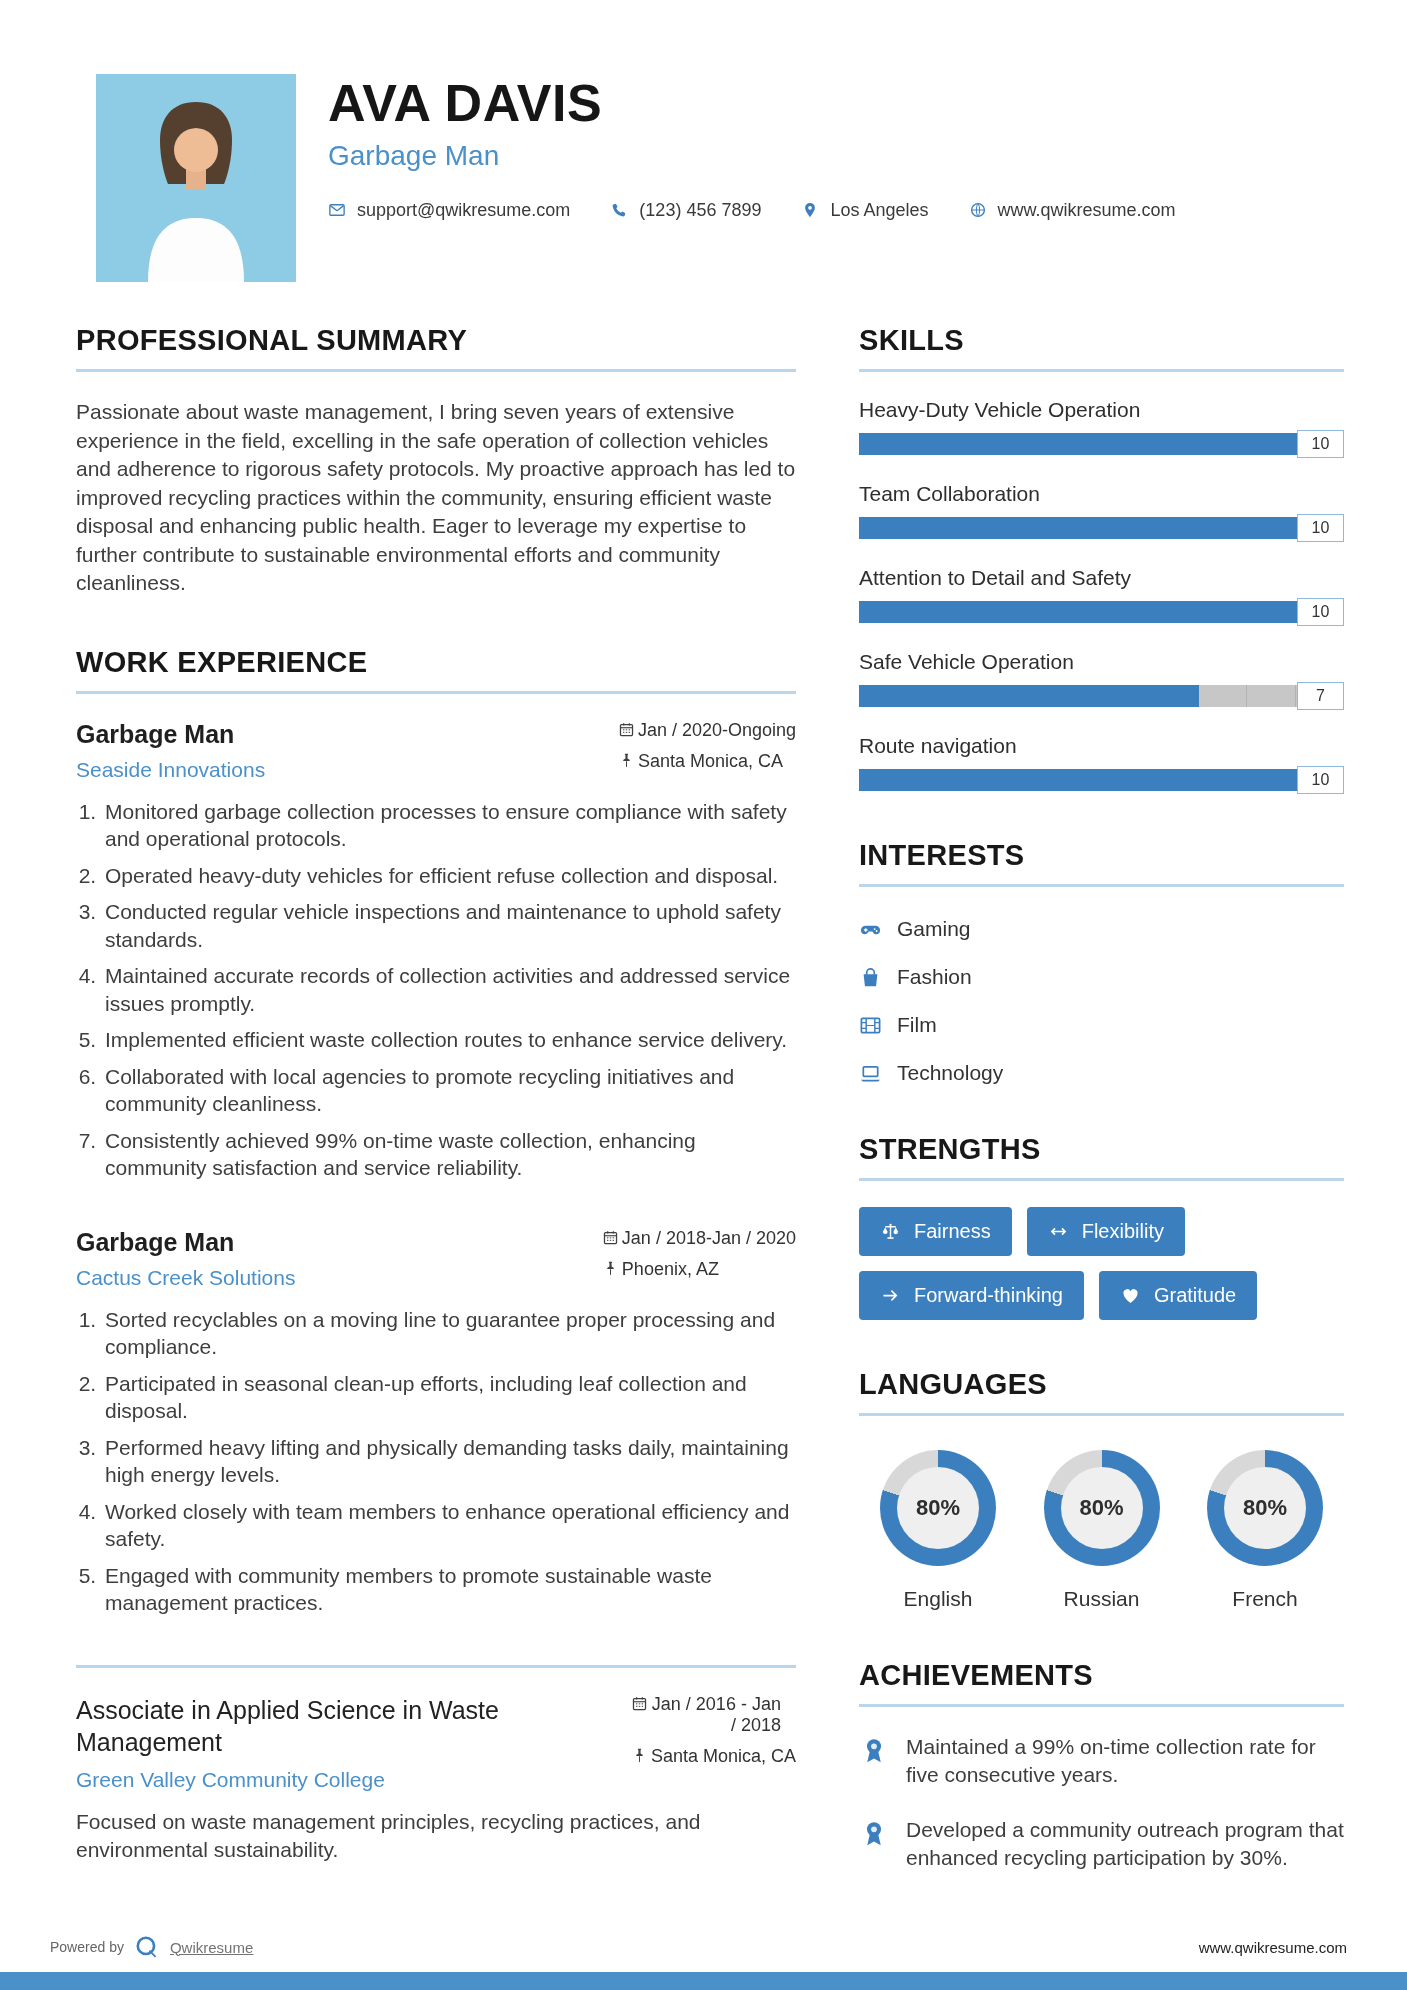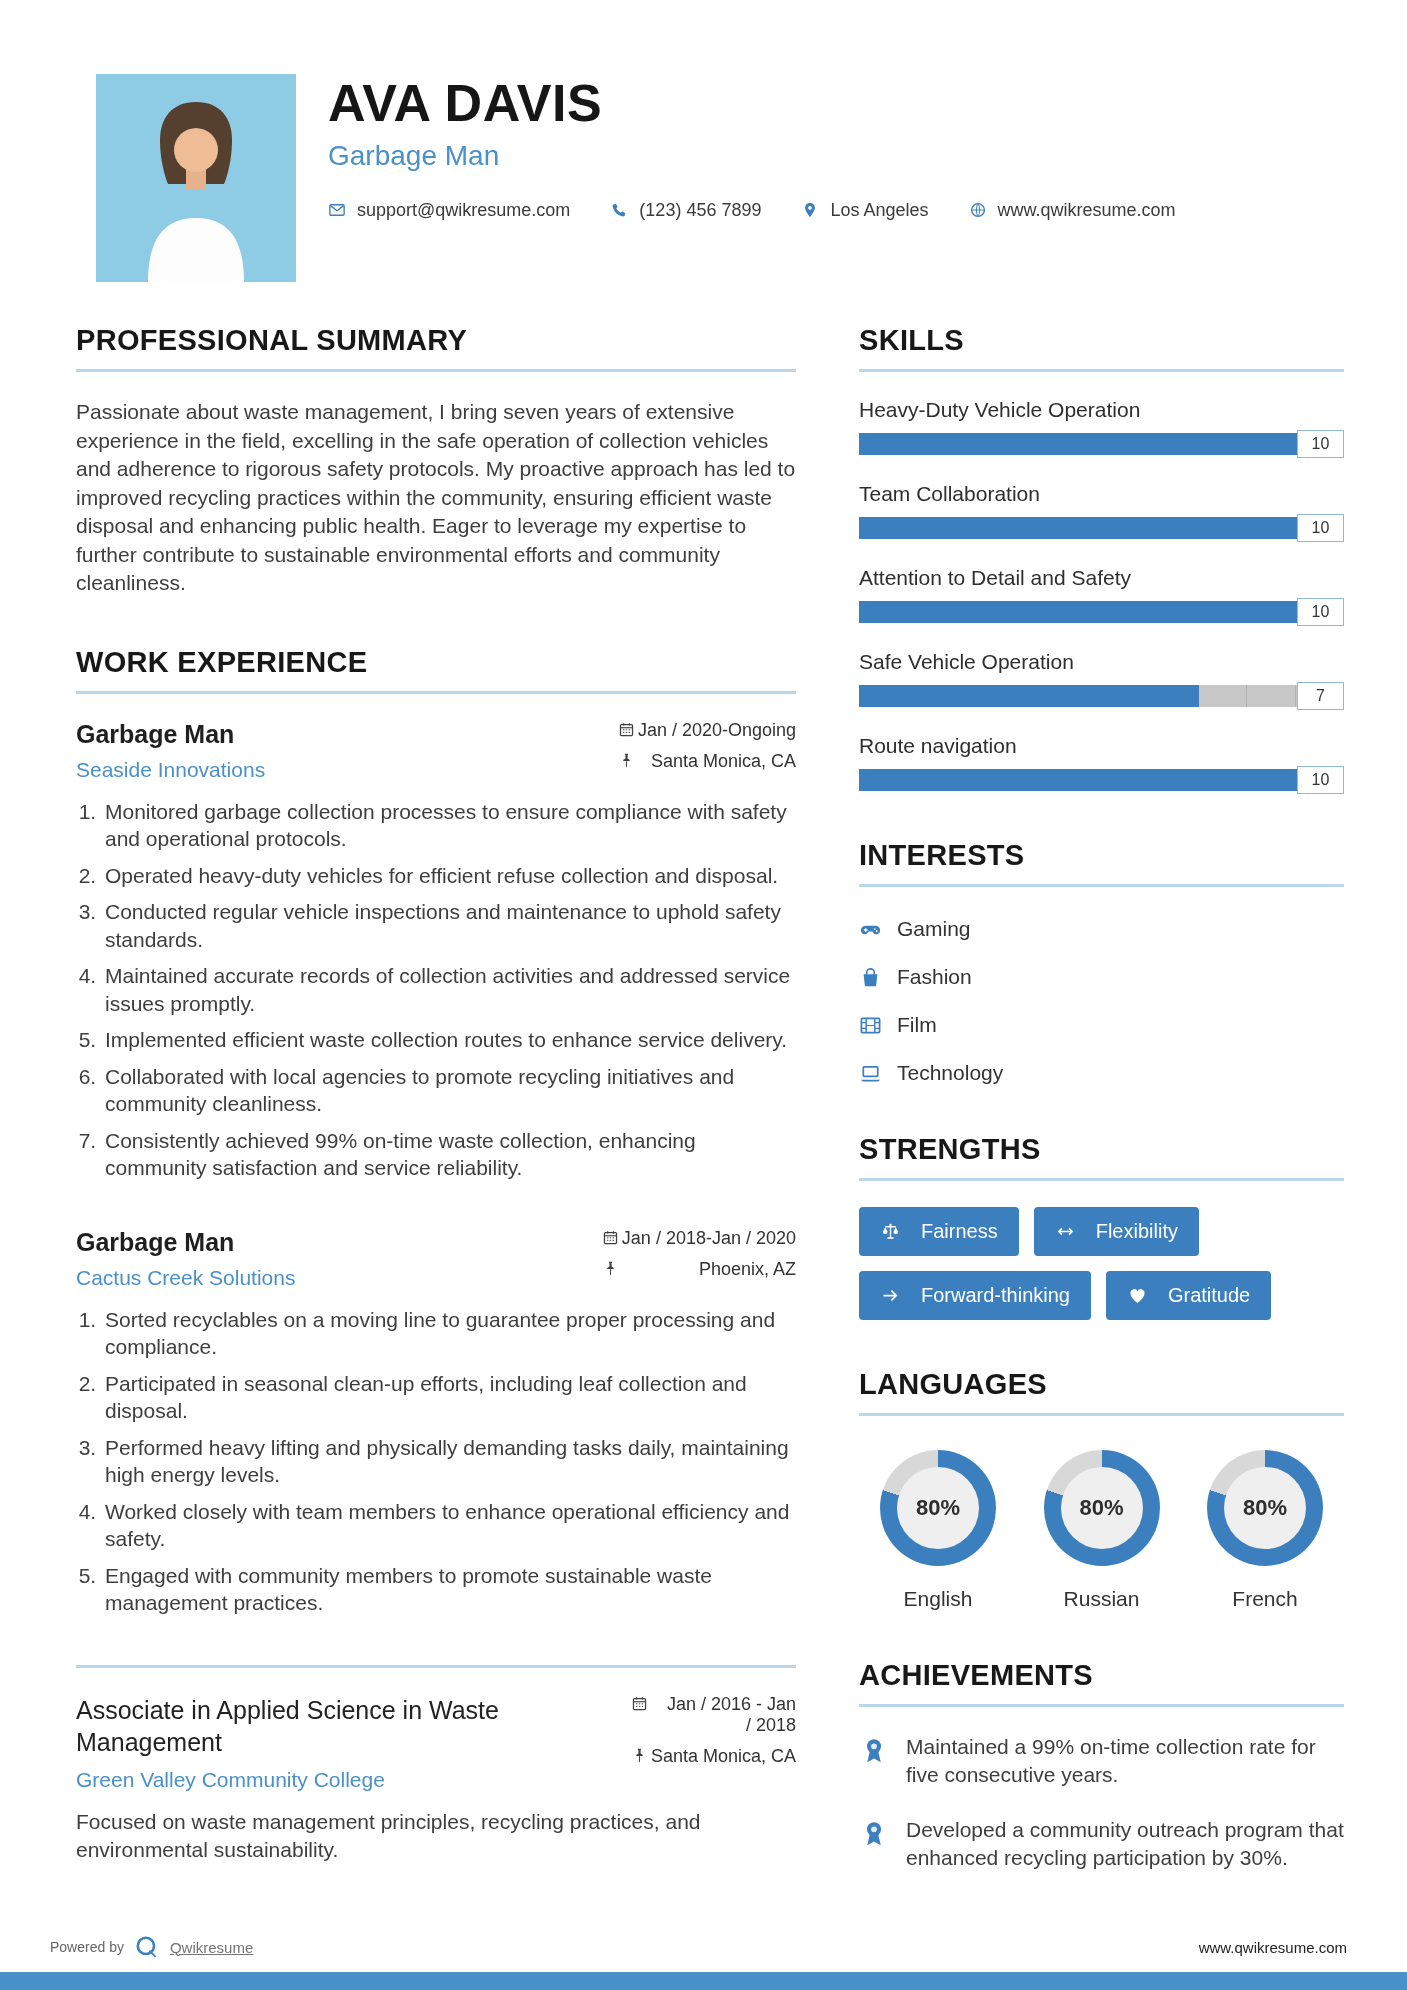--- a/index.html
+++ b/index.html
@@ -25,21 +25,21 @@
   .sec-h{font-size:29px;font-weight:700;color:#181818;letter-spacing:.3px;margin-bottom:12px}
   .sec-rule{height:3px;background:#b9d6ea;margin-bottom:26px}
 
   
   .summary-text{font-size:21px;line-height:1.36;color:#3e3e3e}
   .job{margin-bottom:46px}
   .job-head{display:flex;justify-content:space-between;margin-bottom:16px}
   .job-title{font-size:25px;font-weight:700;color:#1f1f1f}
   .company{font-size:21px;color:#4a90c9;margin-top:9px}
   .meta{flex:none;text-align:right;font-size:18px;color:#333}
-  .meta-row{display:flex;justify-content:space-between;align-items:flex-start;gap:3px;margin-bottom:10px}
+  .meta-row{display:flex;justify-content:flex-start;align-items:flex-start;gap:3px;margin-bottom:10px}
   .meta .icon{color:#3f3f3f;width:17px;height:17px;margin-top:1px}
   .meta-date{max-width:130px}
   ol.bullets{margin-left:26px}
   .bullets li{font-size:21px;line-height:1.31;color:#3e3e3e;margin-bottom:9px;padding-left:3px}
   .degree{font-size:25px;font-weight:400;color:#222;max-width:445px;line-height:1.3}
   .edu-desc{font-size:21px;line-height:1.36;color:#3e3e3e;margin-top:16px}
 
   
   .skill{margin-bottom:27px}
   .skill-name{font-size:21px;color:#2e2e2e;margin-bottom:11px}
@@ -49,21 +49,21 @@
   .bar-val{position:absolute;right:0;top:-3px;bottom:-3px;width:47px;background:#fff;border:1px solid #8fb8da;
            display:flex;align-items:center;justify-content:center;font-size:16px;font-weight:400;color:#333;z-index:2}
 
   
   .interests{display:grid;grid-template-columns:1fr;row-gap:24px;padding-top:4px}
   .interest{display:flex;align-items:center;gap:15px;font-size:21px;color:#333}
   .interest .icon{width:23px;height:23px}
 
   
   .strength-row{display:flex;gap:15px;margin-bottom:15px}
-  .strength{display:inline-flex;align-items:center;gap:20px;background:#3c7fbe;color:#fff;font-size:20px;
+  .strength{display:inline-flex;align-items:center;gap:13px;background:#3c7fbe;color:#fff;font-size:20px;
             padding:13px 21px;border-radius:4px}
   .strength .icon{color:#fff;width:21px;height:21px}
 
   
   .langs{display:flex;justify-content:space-between;padding:8px 6px 0}
   .lang{text-align:center;width:146px}
   .donut{width:116px;height:116px;border-radius:50%;margin:0 auto;position:relative;background:#d8d8d8}
   .donut::after{content:"";position:absolute;inset:17px;background:#efefef;border-radius:50%;z-index:0}
   .donut-text{position:absolute;inset:0;display:flex;align-items:center;justify-content:center;
               font-size:22px;font-weight:700;color:#2e2e2e;z-index:1}

